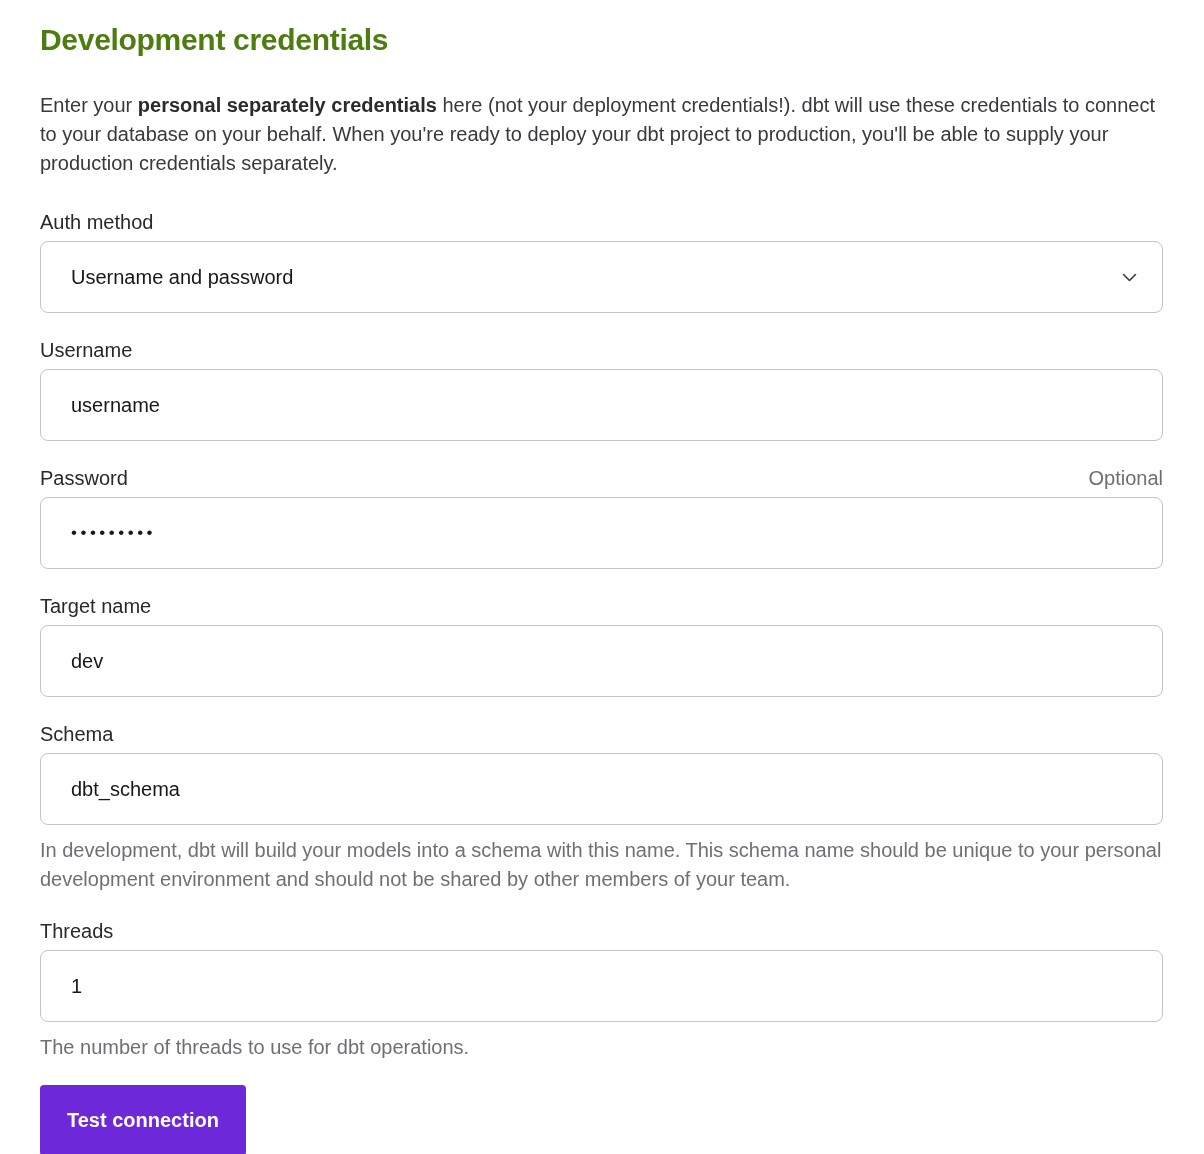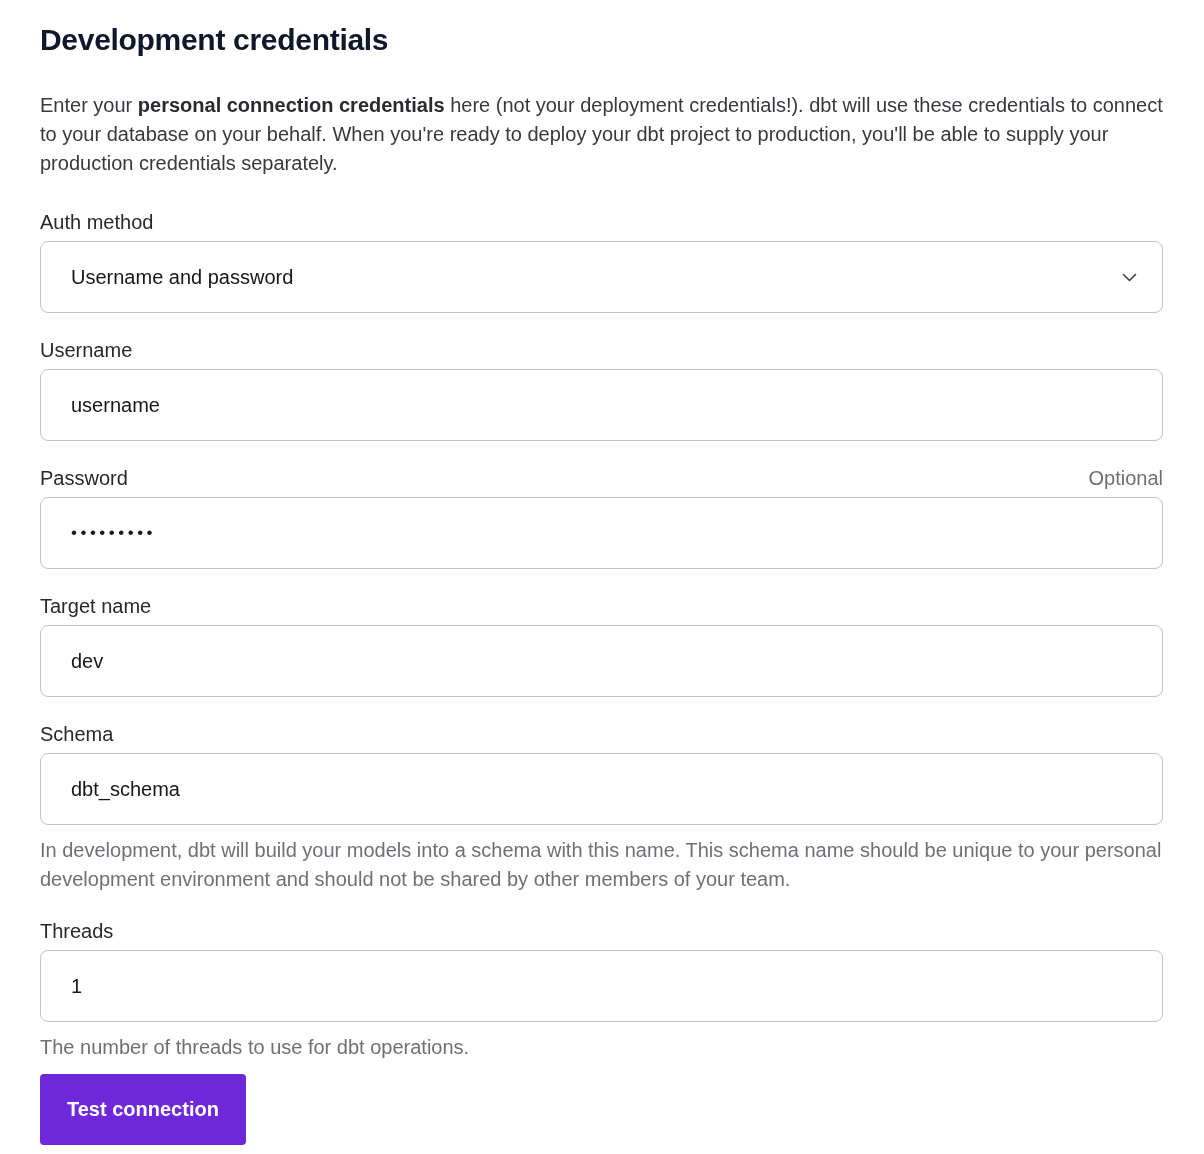--- a/index.html
+++ b/index.html
@@ -15,38 +15,38 @@
     min-height: 1154px;
   }
   .page {
     padding: 21px 41px 40px 40px;
   }
   .page-title {
     font-size: 30px;
     line-height: 37px;
     font-weight: 700;
     letter-spacing: -0.3px;
-    color: #0f172a;
+    color: #4d7c0f;
     margin: 0 0 33px 0;
   }
   .intro {
     font-size: 20px;
     line-height: 29px;
     color: #38383e;
     margin: 0 0 33px 0;
   }
   .intro strong {
     font-weight: 700;
     color: #2a2a2f;
   }
   .field {
     margin-bottom: 26px;
   }
   .field.last {
-    margin-bottom: 0;
+    margin-bottom: 11px;
   }
   .label-row {
     display: flex;
     justify-content: space-between;
     align-items: baseline;
     margin-bottom: 7px;
   }
   .label {
     display: block;
     font-size: 20px;
@@ -111,21 +111,21 @@
     cursor: pointer;
   }
 </style>
 </head>
 <body>
 
 <div class="page">
 
   <h1 class="page-title">Development credentials</h1>
 
-  <p class="intro"><span>Enter your </span><strong>personal connection credentials</strong><span> here (not your deployment credentials!). dbt will use these credentials to connect to your database on your behalf. When you're ready to deploy your dbt project to production, you'll be able to supply your production credentials separately.</span></p>
+  <p class="intro"><span>Enter your </span><strong>personal separately credentials</strong><span> here (not your deployment credentials!). dbt will use these credentials to connect to your database on your behalf. When you're ready to deploy your dbt project to production, you'll be able to supply your production credentials separately.</span></p>
 
   <div class="field">
     <span class="label">Auth method</span>
     <div class="select">
       <span>Username and password</span>
       <span class="chevron">
         <svg width="15" height="9" viewBox="0 0 15 9" fill="none" xmlns="http://www.w3.org/2000/svg">
           <path d="M1.5 1.5 L7.5 7.5 L13.5 1.5" stroke="#3c3c42" stroke-width="1.6" stroke-linecap="round" stroke-linejoin="round"></path>
         </svg>
       </span>

